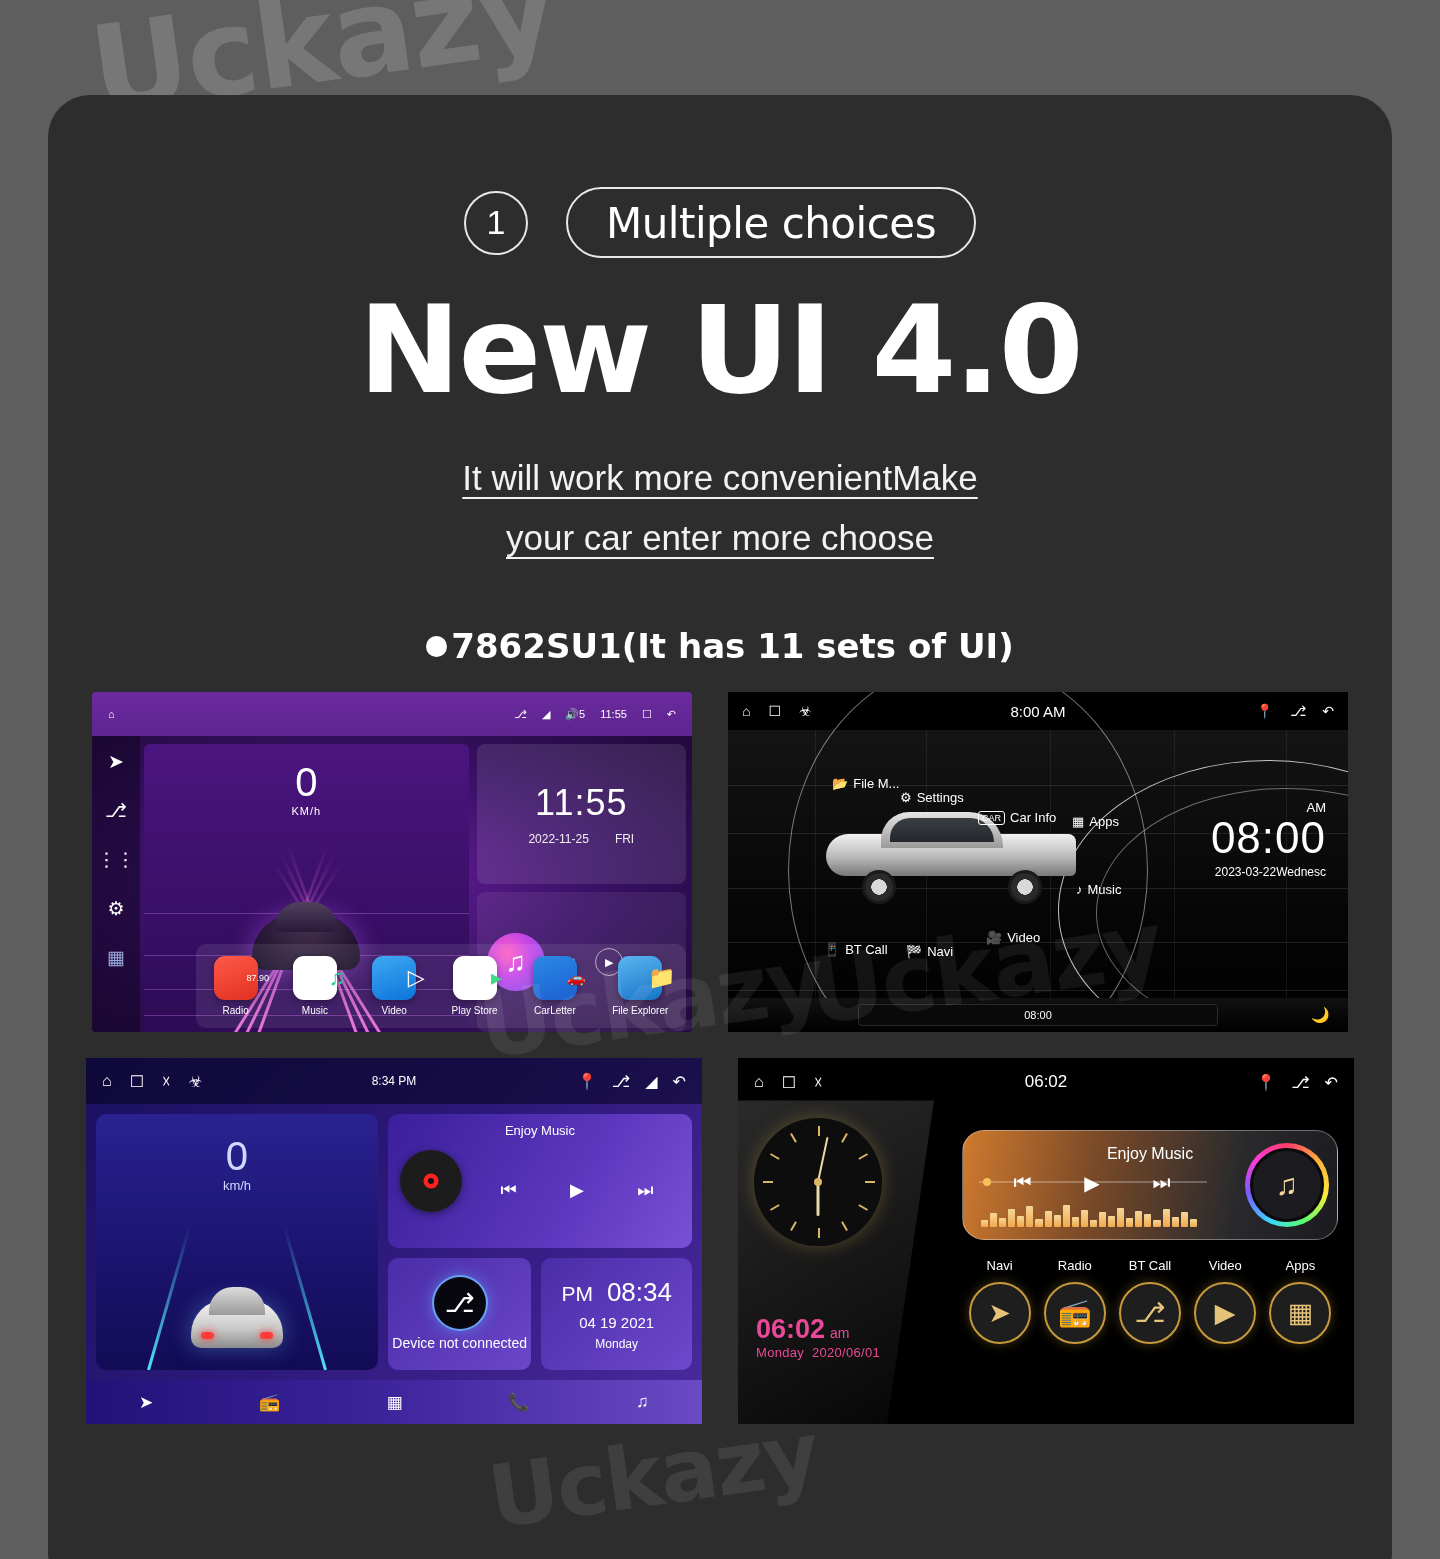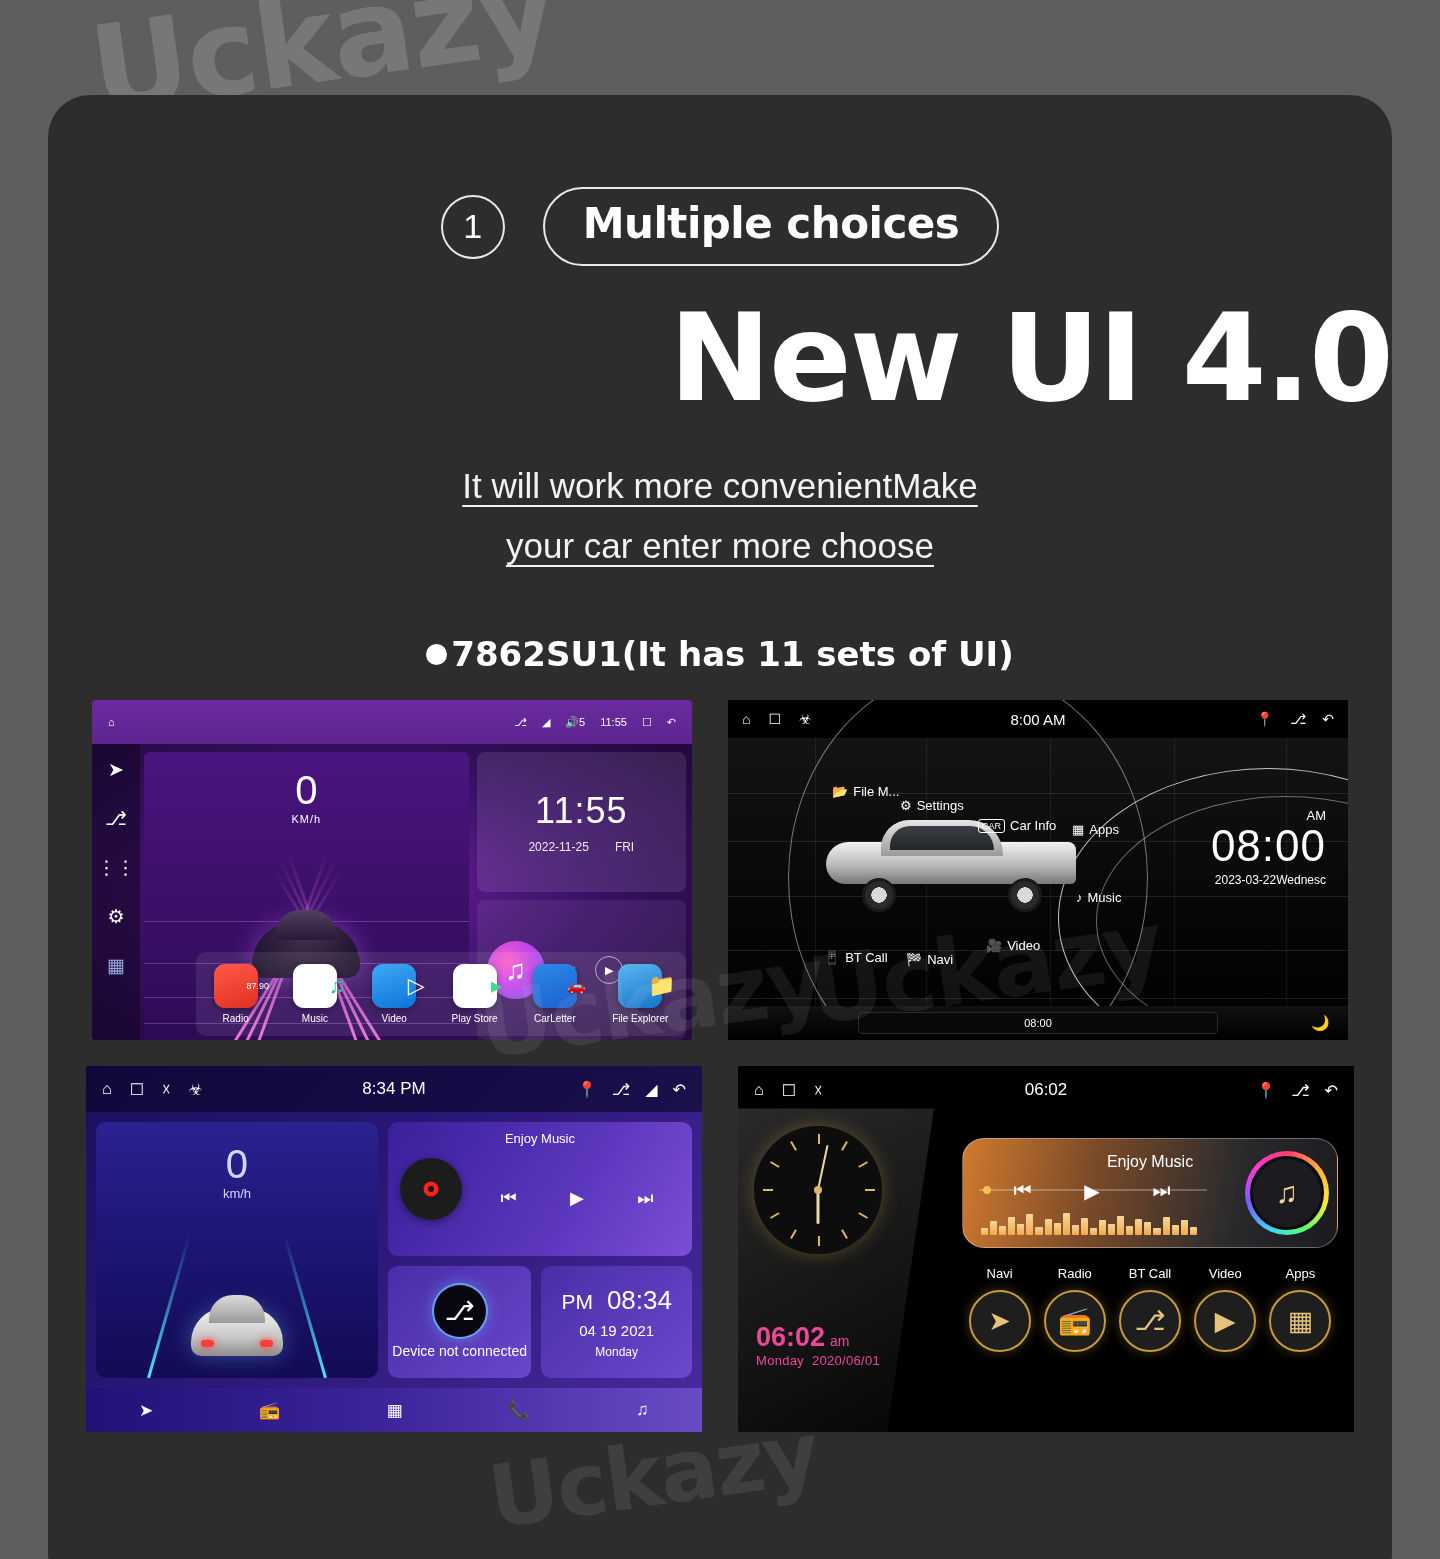--- a/index.html
+++ b/index.html
@@ -45,27 +45,27 @@
   .num-circle {
     width:64px; height:64px; border-radius:50%;
     border:2.5px solid #e8e8e8;
     display:flex; align-items:center; justify-content:center;
     color:#fff; font-size:34px; font-weight:400;
     font-family:"Liberation Sans", sans-serif;
   }
   .pill {
     border:2.5px solid #e8e8e8;
     border-radius:40px;
-    padding:10px 38px 16px;
-    color:#fff; font-size:42px; font-weight:700;
+    padding:10px 38px 8px;
+    color:#fff; font-size:42px; font-weight:400;
     letter-spacing:-0.5px;
     font-family:"DejaVu Sans", sans-serif;
   }
   .hero {
-    text-align:right;
+    text-align:center;
     color:#fff;
     font-size:122px;
     font-weight:700;
     letter-spacing:-2px;
     margin-top:28px;
     line-height:1.05;
     font-family:"DejaVu Sans", sans-serif;
   }
   .subtitle {
     text-align:center;
@@ -249,21 +249,21 @@
 
   
   .s3 {
     width:616px; height:366px; position:relative; overflow:hidden;
     background:linear-gradient(135deg,#1a1060 0%,#2b1878 45%,#4b2a9e 100%);
   }
   .s3-status {
     height:46px; display:flex; align-items:center; padding:0 16px; color:#fff; gap:18px;
     position:relative; background:rgba(6,3,30,.55);
   }
-  .s3-status .c { position:absolute; left:0; right:0; text-align:center; font-size:17px; }
+  .s3-status .c { position:absolute; left:0; right:0; text-align:center; font-size:12px; }
   .s3-status .r { margin-left:auto; display:flex; gap:15px; align-items:center; }
   .s3-grid { display:flex; gap:10px; padding:10px; height:calc(100% - 46px - 44px); }
   .s3-col-l { flex:1.02; border-radius:10px; position:relative; overflow:hidden;
     background:linear-gradient(180deg,#2a2290 0%,#1b1470 55%,#120c55 100%); }
   .s3-col-r { flex:1.1; display:flex; flex-direction:column; gap:10px; }
   .s3-spd { position:absolute; top:22px; left:0; right:0; text-align:center; color:#cfd8ff; }
   .s3-spd .v { font-size:40px; font-weight:300; line-height:1; }
   .s3-spd .u { font-size:13px; margin-top:2px; }
   .s3-road { position:absolute; left:0; right:0; bottom:0; height:150px; overflow:hidden; }
   .s3-road .edge { position:absolute; bottom:0; width:3px; height:150px;

